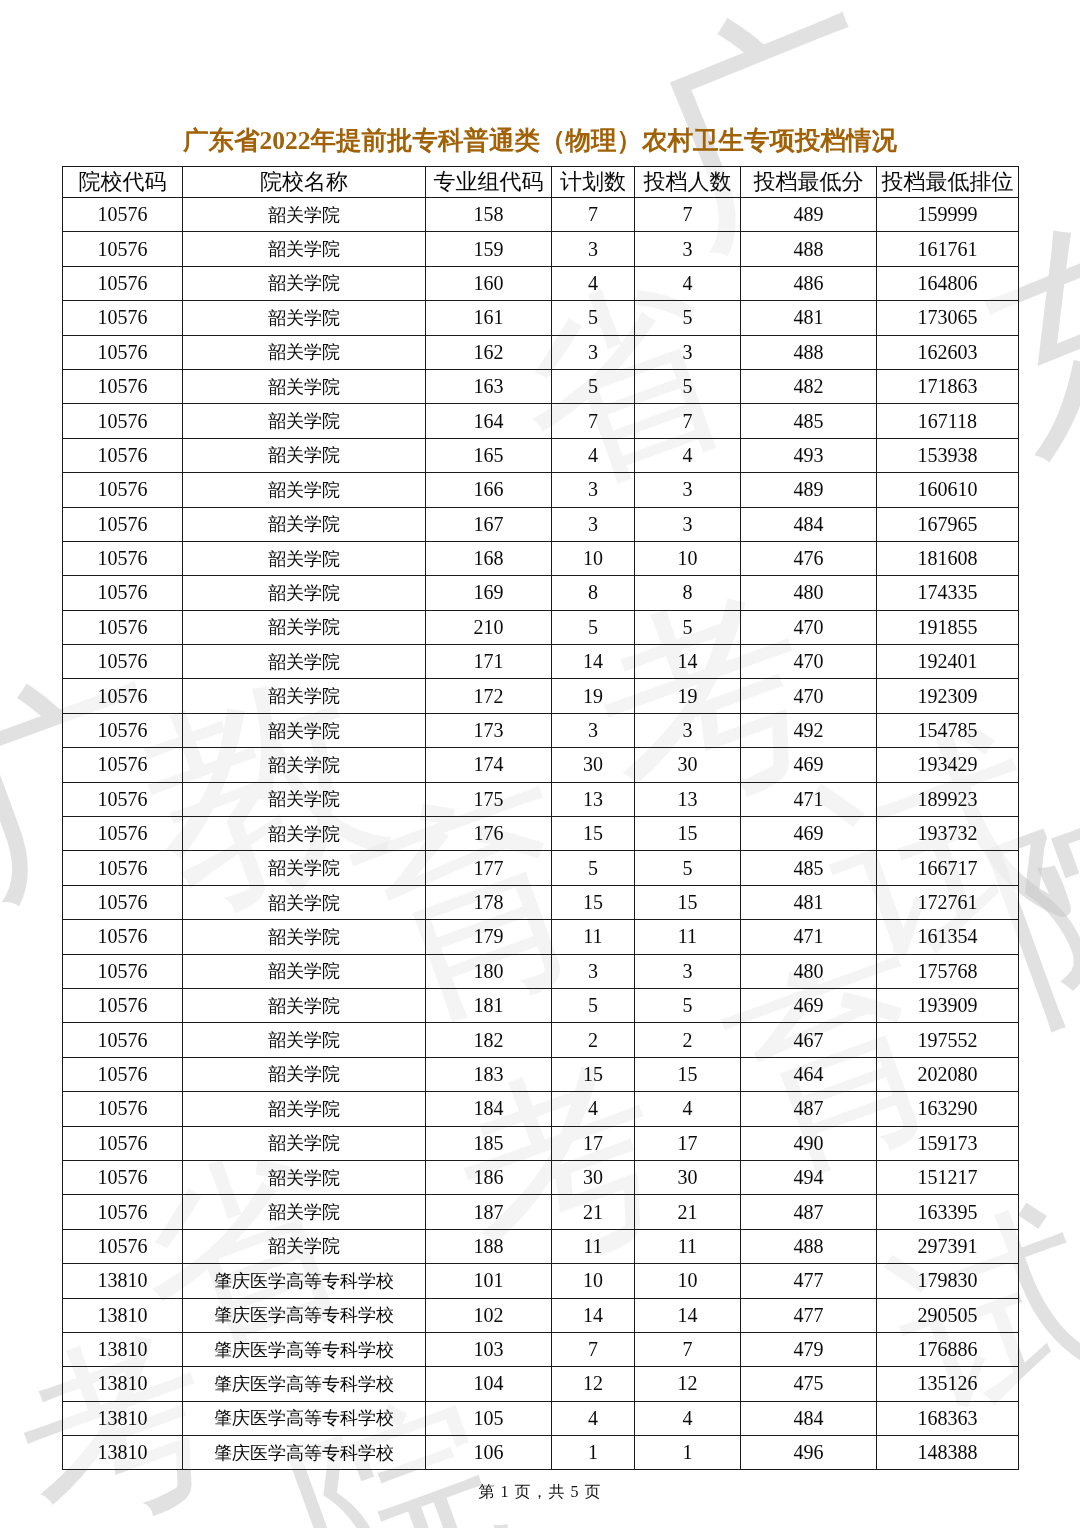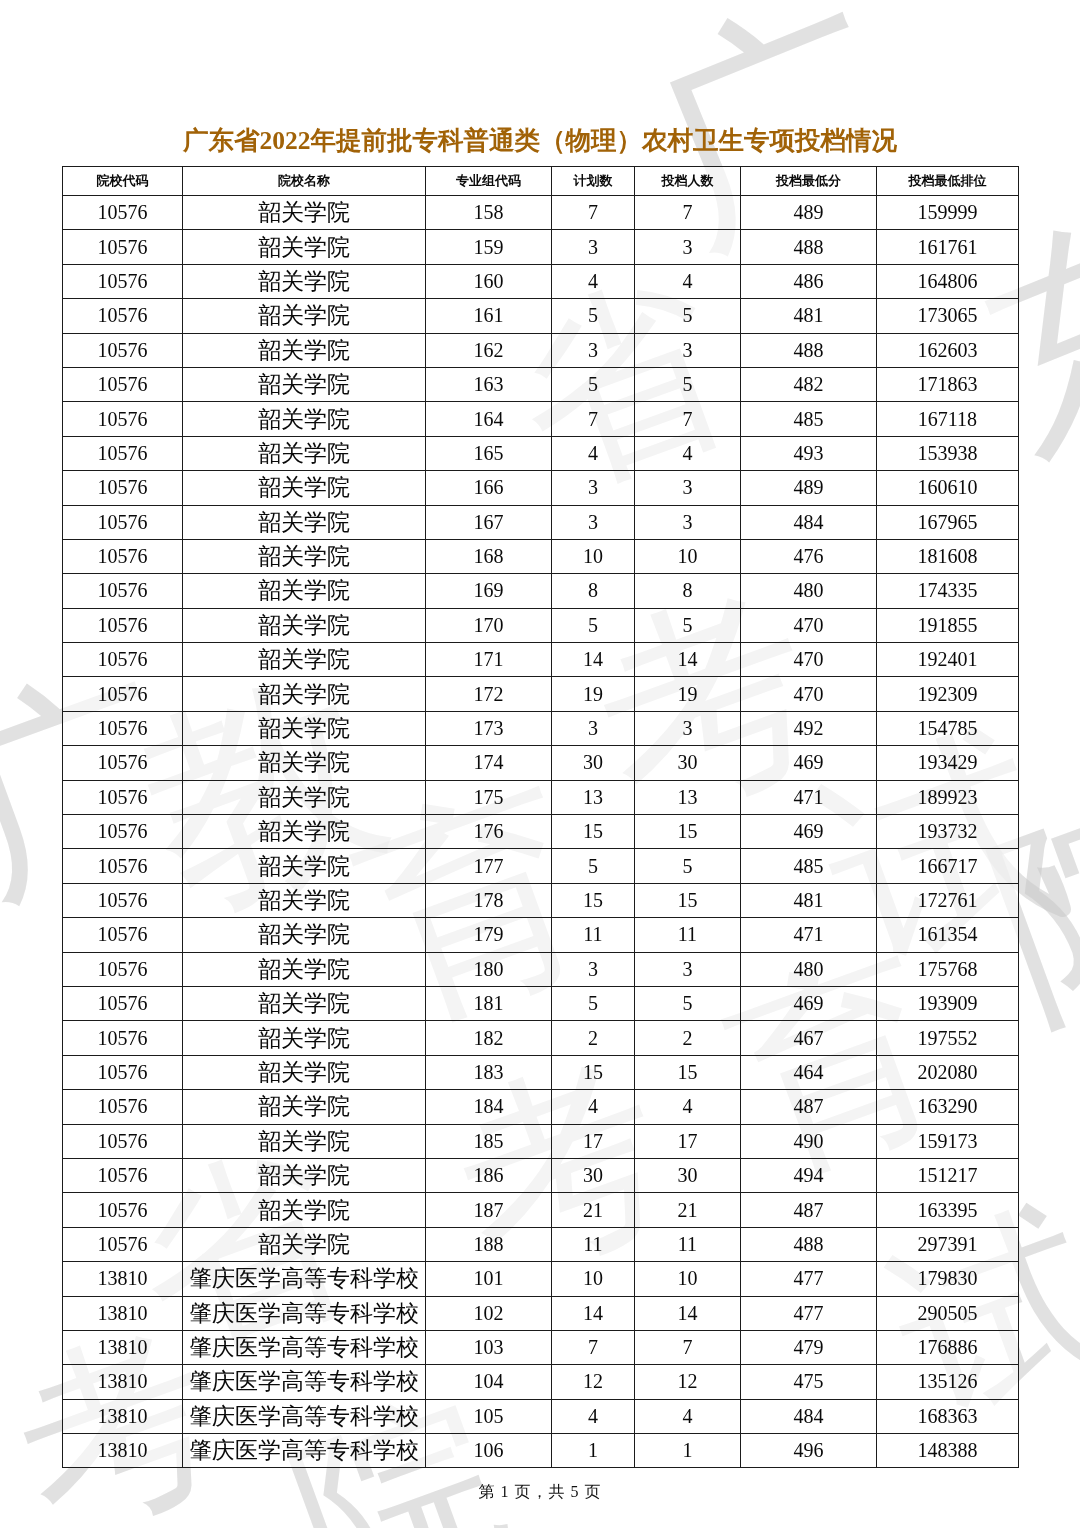--- a/index.html
+++ b/index.html
@@ -72,32 +72,32 @@
   table#data-table td, table#data-table th {
     border: 1.6px solid #1b1b1b;
     text-align: center;
     vertical-align: middle;
     padding: 0;
     color: #0a0a0a;
     background: rgba(255,255,255,0.62);
   }
   thead th {
     height: 28px;
-    font-size: 13px;
-    font-weight: bold;
+    font-size: 22px;
+    font-weight: normal;
     font-family: "Liberation Serif", "DejaVu Serif", serif;
   }
   tbody td {
     height: 33.4px;
     font-size: 20px;
     font-weight: normal;
     font-family: "Liberation Serif", "DejaVu Serif", serif;
   }
   tbody td.cn {
-    font-size: 23px;
+    font-size: 18px;
     margin-top: 12px;
   }
 
   
   col.c0 { width: 120px; }
   col.c1 { width: 243px; }
   col.c2 { width: 126px; }
   col.c3 { width:  83px; }
   col.c4 { width: 106px; }
   col.c5 { width: 136px; }
@@ -267,21 +267,21 @@
             <td class="cn">韶关学院</td>
             <td>169</td>
             <td>8</td>
             <td>8</td>
             <td>480</td>
             <td>174335</td>
           </tr>
           <tr>
             <td>10576</td>
             <td class="cn">韶关学院</td>
-            <td>170</td>
+            <td>210</td>
             <td>5</td>
             <td>5</td>
             <td>470</td>
             <td>191855</td>
           </tr>
           <tr>
             <td>10576</td>
             <td class="cn">韶关学院</td>
             <td>171</td>
             <td>14</td>

